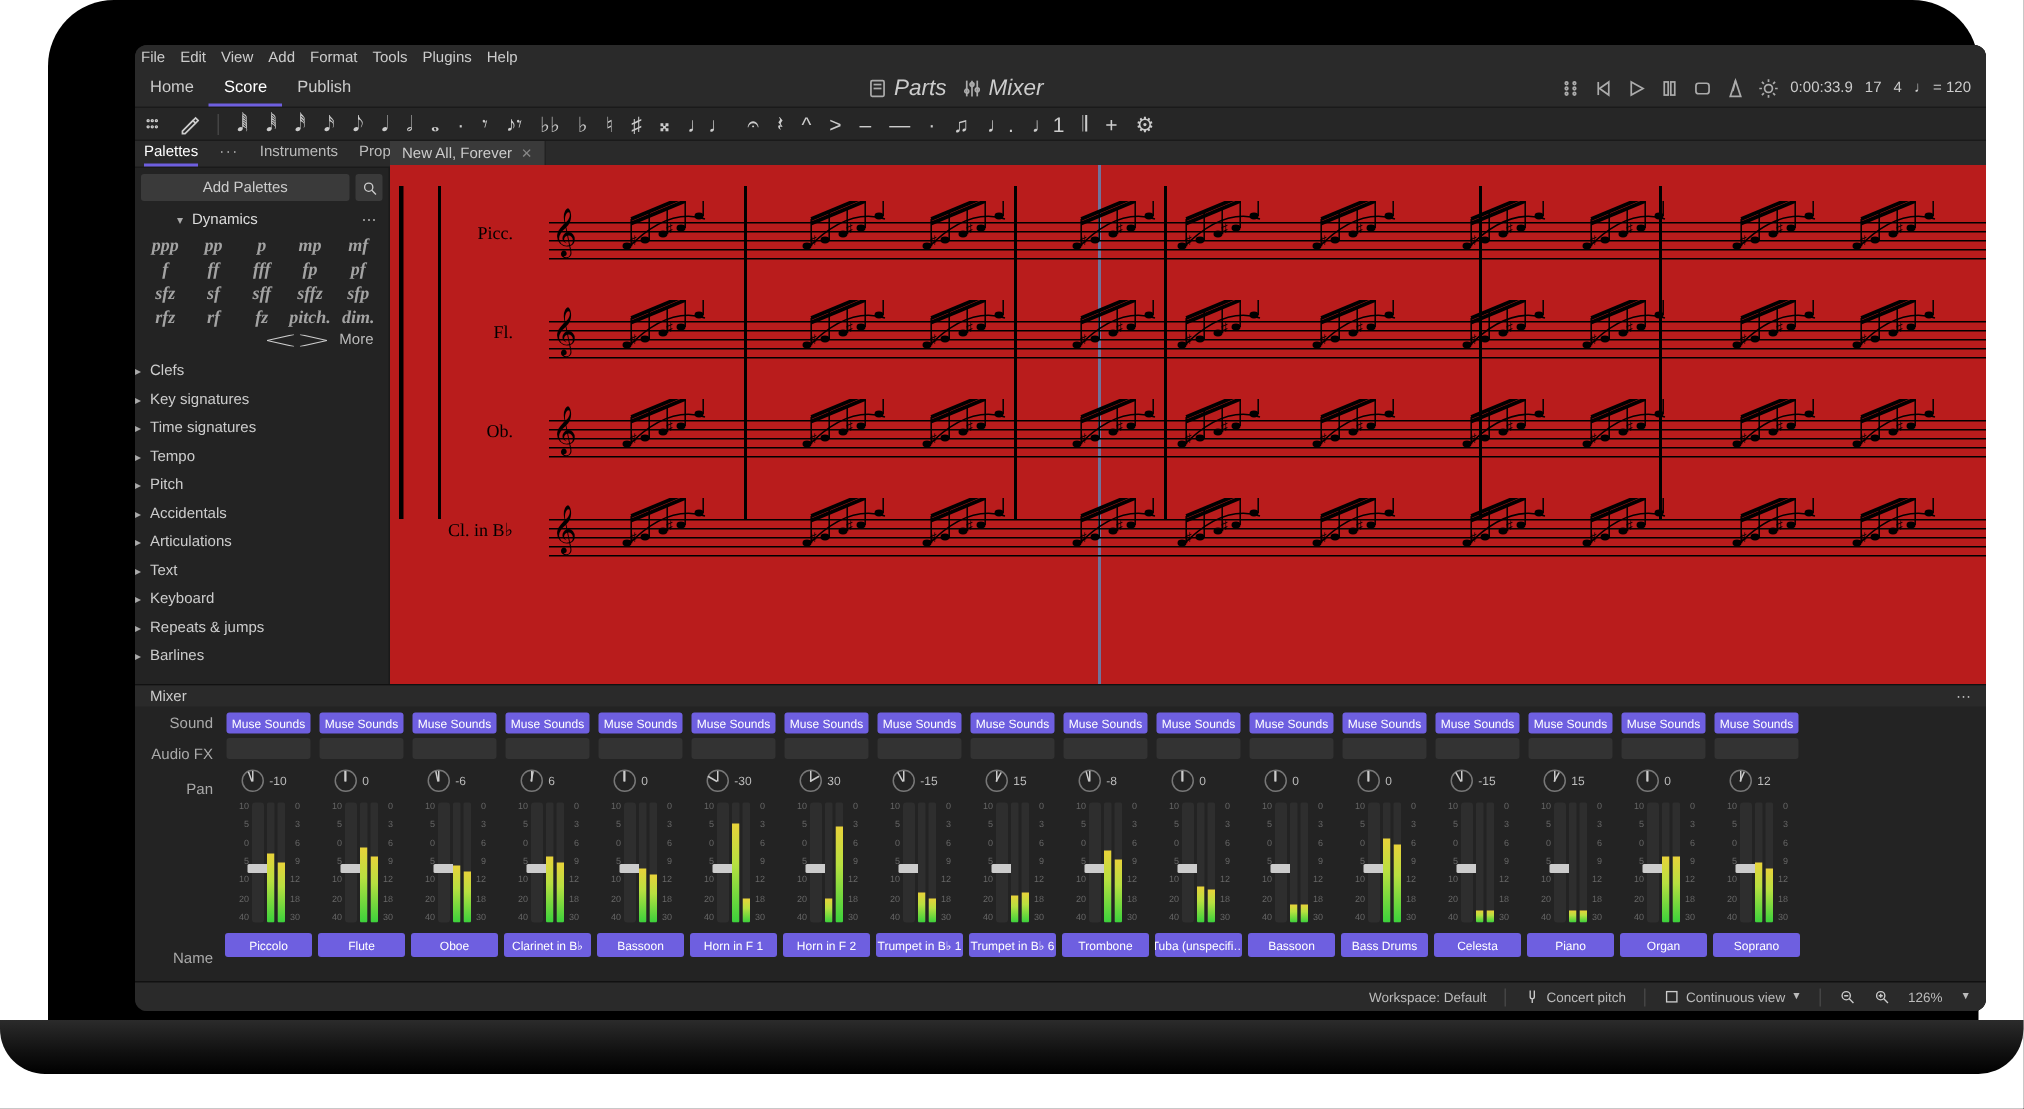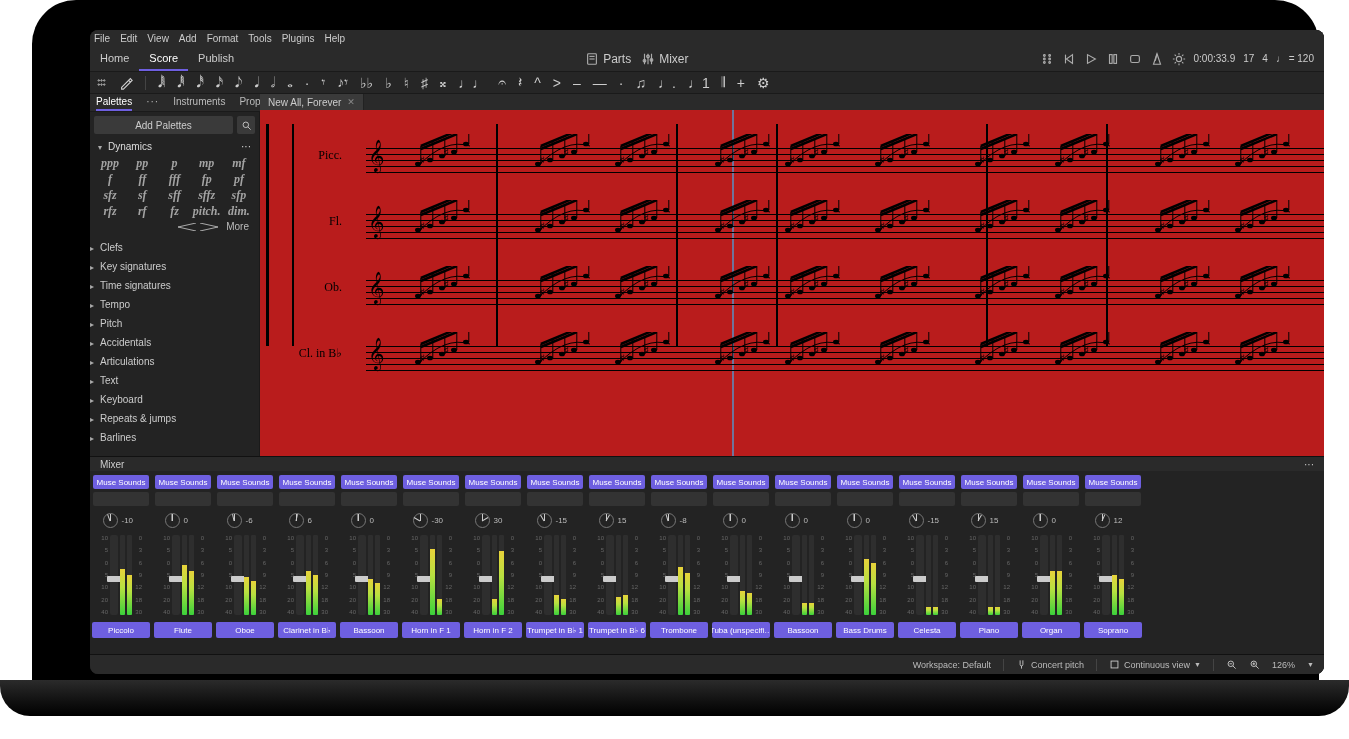--- a/index.html
+++ b/index.html
@@ -13,21 +13,21 @@
   
   .menubar { height:16px; background:#2a2a2a; display:flex; align-items:center; padding:0 4px; font-size:10px; color:#ccc; gap:10px; }
   .menubar span { cursor:default; }
 
   
   .topbar { height:26px; background:#2a2a2a; display:flex; align-items:center; border-bottom:1px solid #1a1a1a; }
   .topbar .tabs { display:flex; height:100%; }
   .topbar .tab { padding:0 10px; height:100%; display:flex; align-items:center; font-size:11px; color:#ccc; border-bottom:2px solid transparent;}
   .topbar .tab.active { color:#fff; border-bottom:2px solid #6e5fe0;}
   .topbar .spacer { flex:1; }
-  .topbar .center { display:flex; align-items:center; gap:10px; font-size:12px; color:#ccc;}
+  .topbar .center { display:flex; align-items:center; gap:10px; font-size:15px; color:#ccc;font-style:italic;}
   .topbar .right { display:flex; align-items:center; gap:8px; padding:0 10px; font-size:10px; color:#ccc;}
   .topbar .right svg, .topbar .center svg { opacity:.8;}
   .ico { width:14px; height:14px; display:inline-block; fill:none; stroke:#ccc; stroke-width:1.3;}
   .ico-sm { width:11px; height:11px;}
 
   
   .toolbar { height:22px; background:#262626; border-bottom:1px solid #1a1a1a; display:flex; align-items:center; gap:12px; padding:0 6px; font-size:14px; color:#ccc;}
   .toolbar .sep { width:1px; height:14px; background:#444;}
   .toolbar span { cursor:default; }
 
@@ -36,21 +36,21 @@
   .panel-tabs span{ color:#bbb; padding-bottom:2px; border-bottom:2px solid transparent;}
   .panel-tabs span.active{ color:#fff; border-bottom:2px solid #6e5fe0;}
   .panel-tabs .dots{letter-spacing:1px}
 
   
   .content-row { flex:1; display:flex; min-height:0;}
   .sidebar { width:170px; background:#232323; display:flex; flex-direction:column; border-right:1px solid #1a1a1a; font-size:10px;}
   .sidebar .addrow{ display:flex; gap:4px; padding:4px;text-align:right;}
   .sidebar .addbtn{ flex:1; height:18px; background:#3a3a3a; color:#ccc; display:flex;align-items:center;justify-content:center; font-size:10px; border-radius:2px;}
   .sidebar .searchbtn{width:18px;height:18px;background:#3a3a3a;border-radius:2px;display:flex;align-items:center;justify-content:center;}
-  .sidebar .cathdr{display:flex;align-items:center;justify-content:space-between;padding:3px 8px;color:#ddd;}
+  .sidebar .cathdr{display:flex;align-items:center;justify-content:space-between;padding:3px 8px;color:#ddd;margin-left:20px;}
   .sidebar .caret::before{content:"▸"; font-size:8px; margin-right:6px; color:#aaa;}
   .sidebar .caret.open::before{content:"▾";}
   .dynamics-grid{display:grid;grid-template-columns:repeat(5,1fr);gap:0;padding:0 4px;font-family:"Times New Roman",serif;font-style:italic;font-weight:bold;font-size:12px;text-align:center;}
   .dynamics-grid div{height:16px;display:flex;align-items:center;justify-content:center;color:#a3a3a3;text-align:center;}
   .dynamics-footer{display:flex;align-items:center;justify-content:flex-end;color:#bbb;font-size:10px;padding:2px 10px 6px 10px; gap:8px;}
   .hairpin{display:inline-block;width:40px;height:8px;}
   .catlist div{padding:4px 0;color:#ccc;}
 
   
   .score-wrap{flex:1;display:flex;flex-direction:column;min-width:0;}
@@ -1056,20 +1056,27 @@
       </div>
     </div>
   </div>
 
   <div class="mixer">
     <div class="mixer-hdr">
       <span>Mixer</span>
       <span>···</span>
     </div>
     <div class="mixer-body">
+      <div class="mixer-labels">
+        <div style="height:14px;">Sound</div>
+        <div style="height:14px;margin-top:3px;">Audio FX</div>
+        <div style="height:18px;margin-top:5px;">Pan</div>
+        <div style="height:80px;margin-top:3px;"></div>
+        <div style="height:16px;margin-top:4px;">Name</div>
+      </div>
       <div class="tracks" id="tracks">
               <div class="track">
                 <div class="sound-chip">Muse Sounds</div>
                 <div class="fx-chip"></div>
                 <div class="panrow">
                   <div class="knob" style="--rot: -20deg; position: relative;">
                     <div style="position:absolute;left:50%;top:0;width:1px;height:7px;background:#ccc;transform-origin:50% 7px;transform:translateX(-0.5px) rotate(-20deg);"></div>
                   </div>
                   <div class="panval">-10</div>
                 </div>

